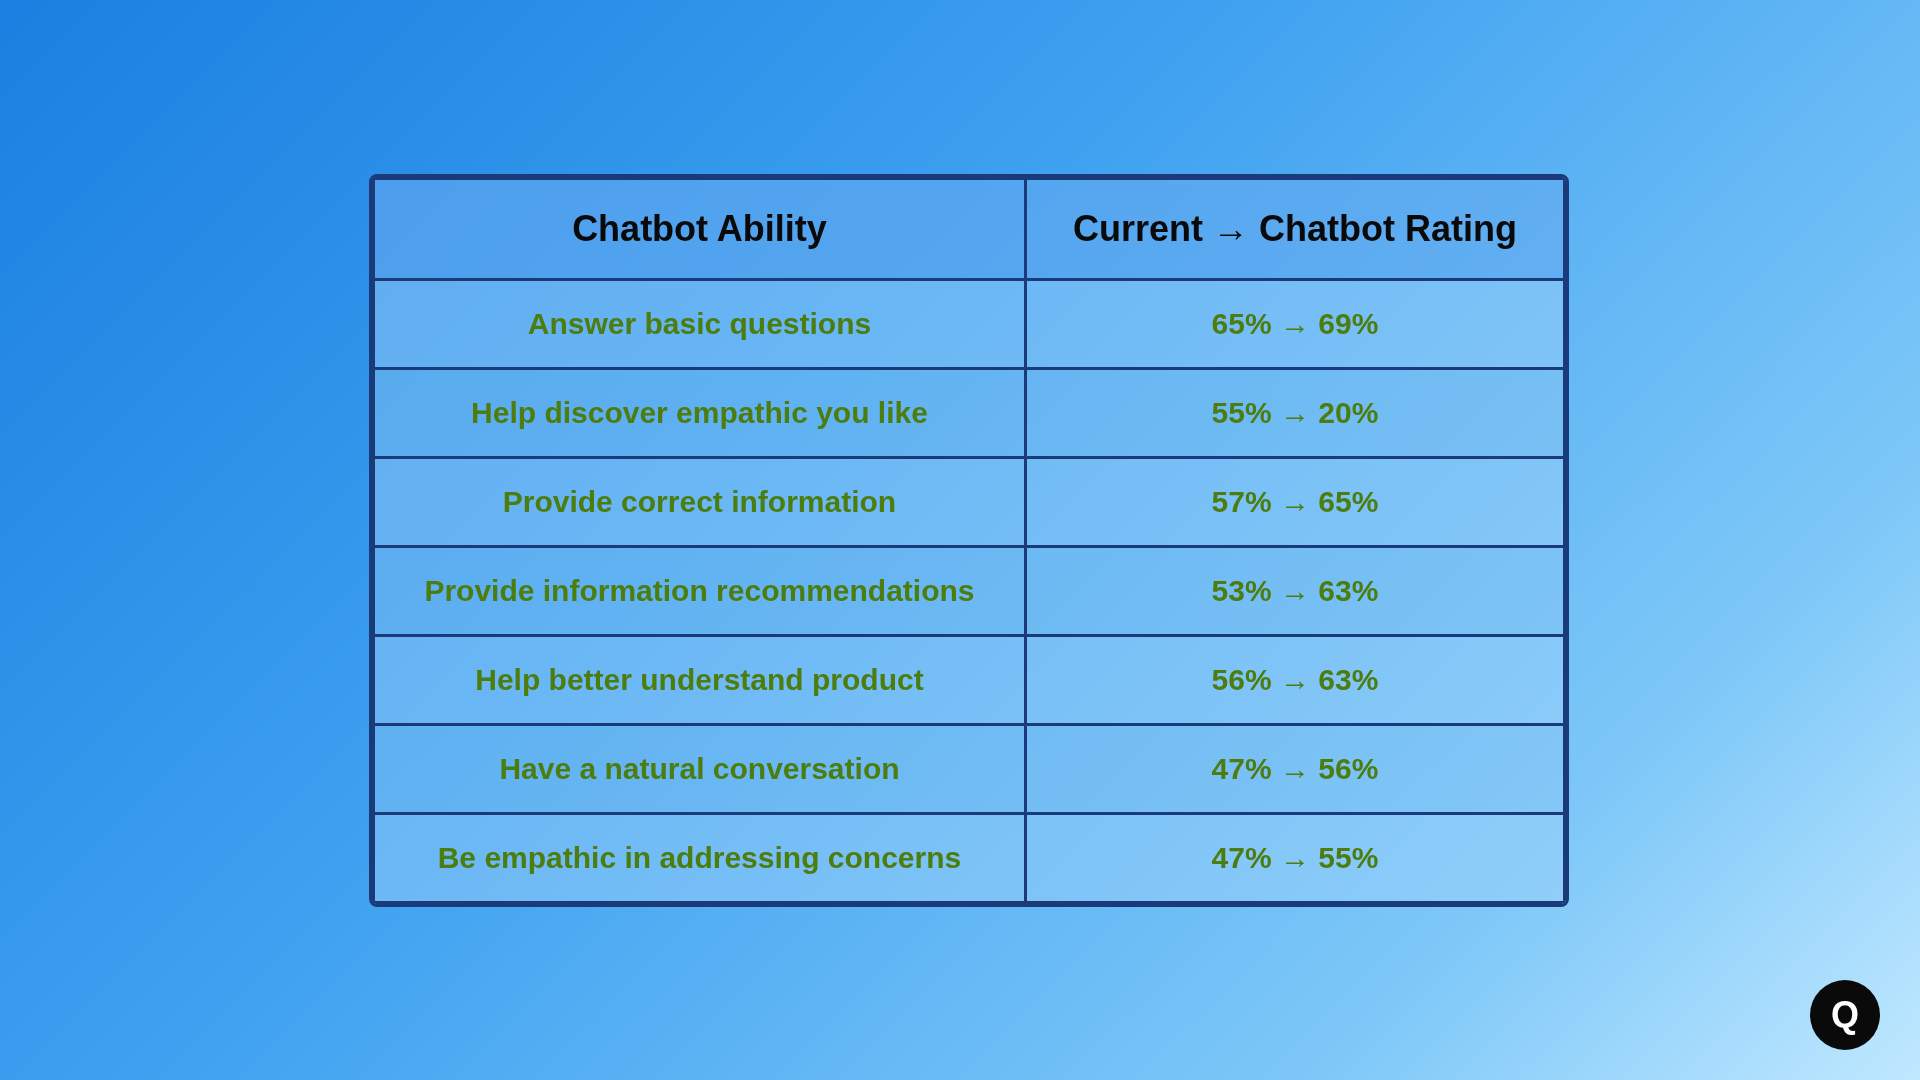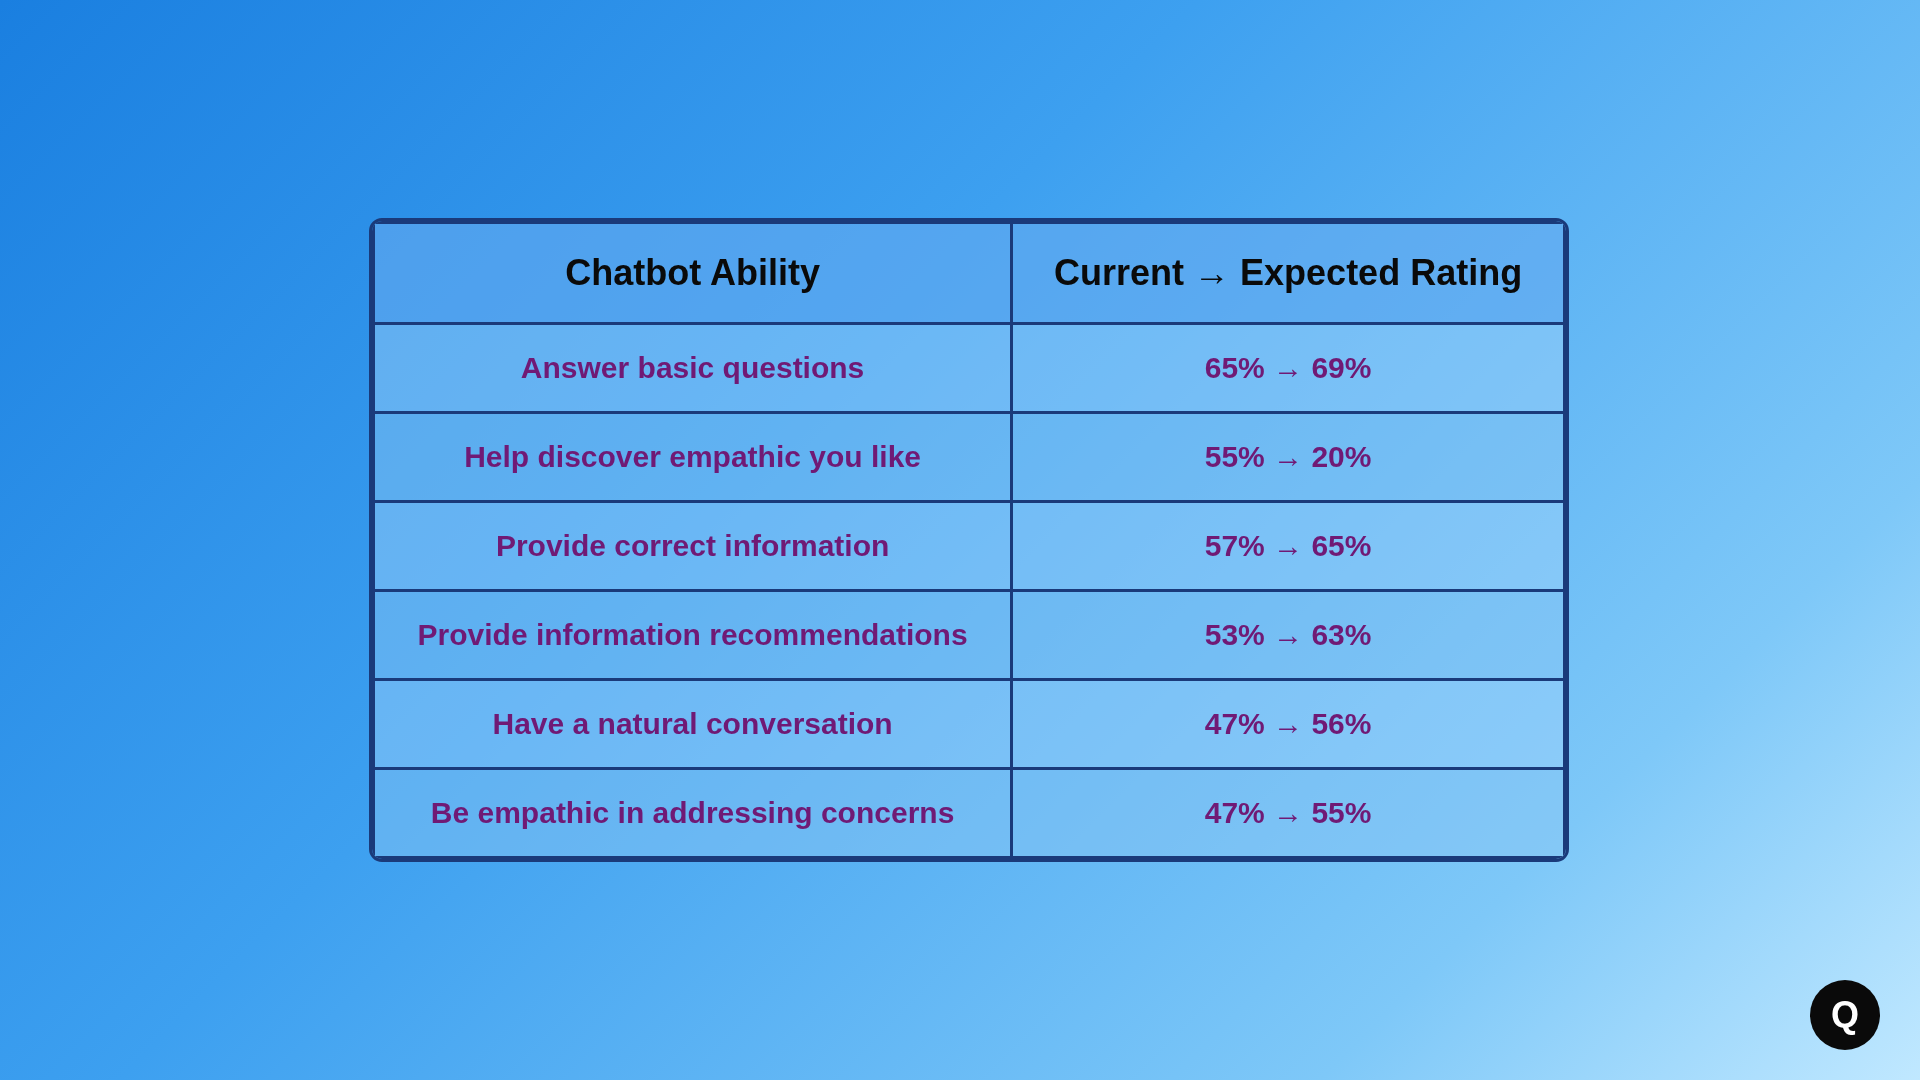--- a/index.html
+++ b/index.html
@@ -16,21 +16,21 @@
       align-items: center;
       justify-content: center;
       font-family: 'Arial', sans-serif;
       position: relative;
       overflow: hidden;
     }
 
     .table-container {
       width: 1200px;
       border: 3px solid #1a3a7a;
-      border-radius: 13px;
+      border-radius: 8px;
       overflow: hidden;
       margin-left: 18px;
     }
 
     table {
       width: 100%;
       border-collapse: collapse;
       background: transparent;
     }
 
@@ -52,21 +52,21 @@
     }
 
     tbody tr:nth-child(even) {
       background: rgba(140, 200, 245, 0.45);
     }
 
     tbody td {
       padding: 26px 30px;
       font-size: 30px;
       font-weight: 800;
-      color: #701a75;
+      color: #4d7c0f;
       text-align: center;
       border: 3px solid #1a3a7a;
     }
 
     tbody td:first-child {
       text-align: center;
     }
 
     .logo {
       position: absolute;
@@ -85,41 +85,45 @@
     }
   </style>
 </head>
 <body>
 
 <div class="table-container">
   <table>
     <thead>
       <tr>
         <th>Chatbot Ability</th>
-        <th>Current → Expected Rating</th>
+        <th>Current → Chatbot Rating</th>
       </tr>
     </thead>
     <tbody id="table-body">
     <tr>
           <td>Answer basic questions</td>
           <td>65% → 69%</td>
         </tr>
         <tr>
           <td>Help discover empathic you like</td>
           <td>55% → 20%</td>
         </tr>
         <tr>
           <td>Provide correct information</td>
           <td>57% → 65%</td>
         </tr>
         <tr>
           <td>Provide information recommendations</td>
           <td>53% → 63%</td>
         </tr>
         <tr>
+          <td>Help better understand product</td>
+          <td>56% → 63%</td>
+        </tr>
+        <tr>
           <td>Have a natural conversation</td>
           <td>47% → 56%</td>
         </tr>
         <tr>
           <td>Be empathic in addressing concerns</td>
           <td>47% → 55%</td>
         </tr>
       </tbody>
   </table>
 </div>

